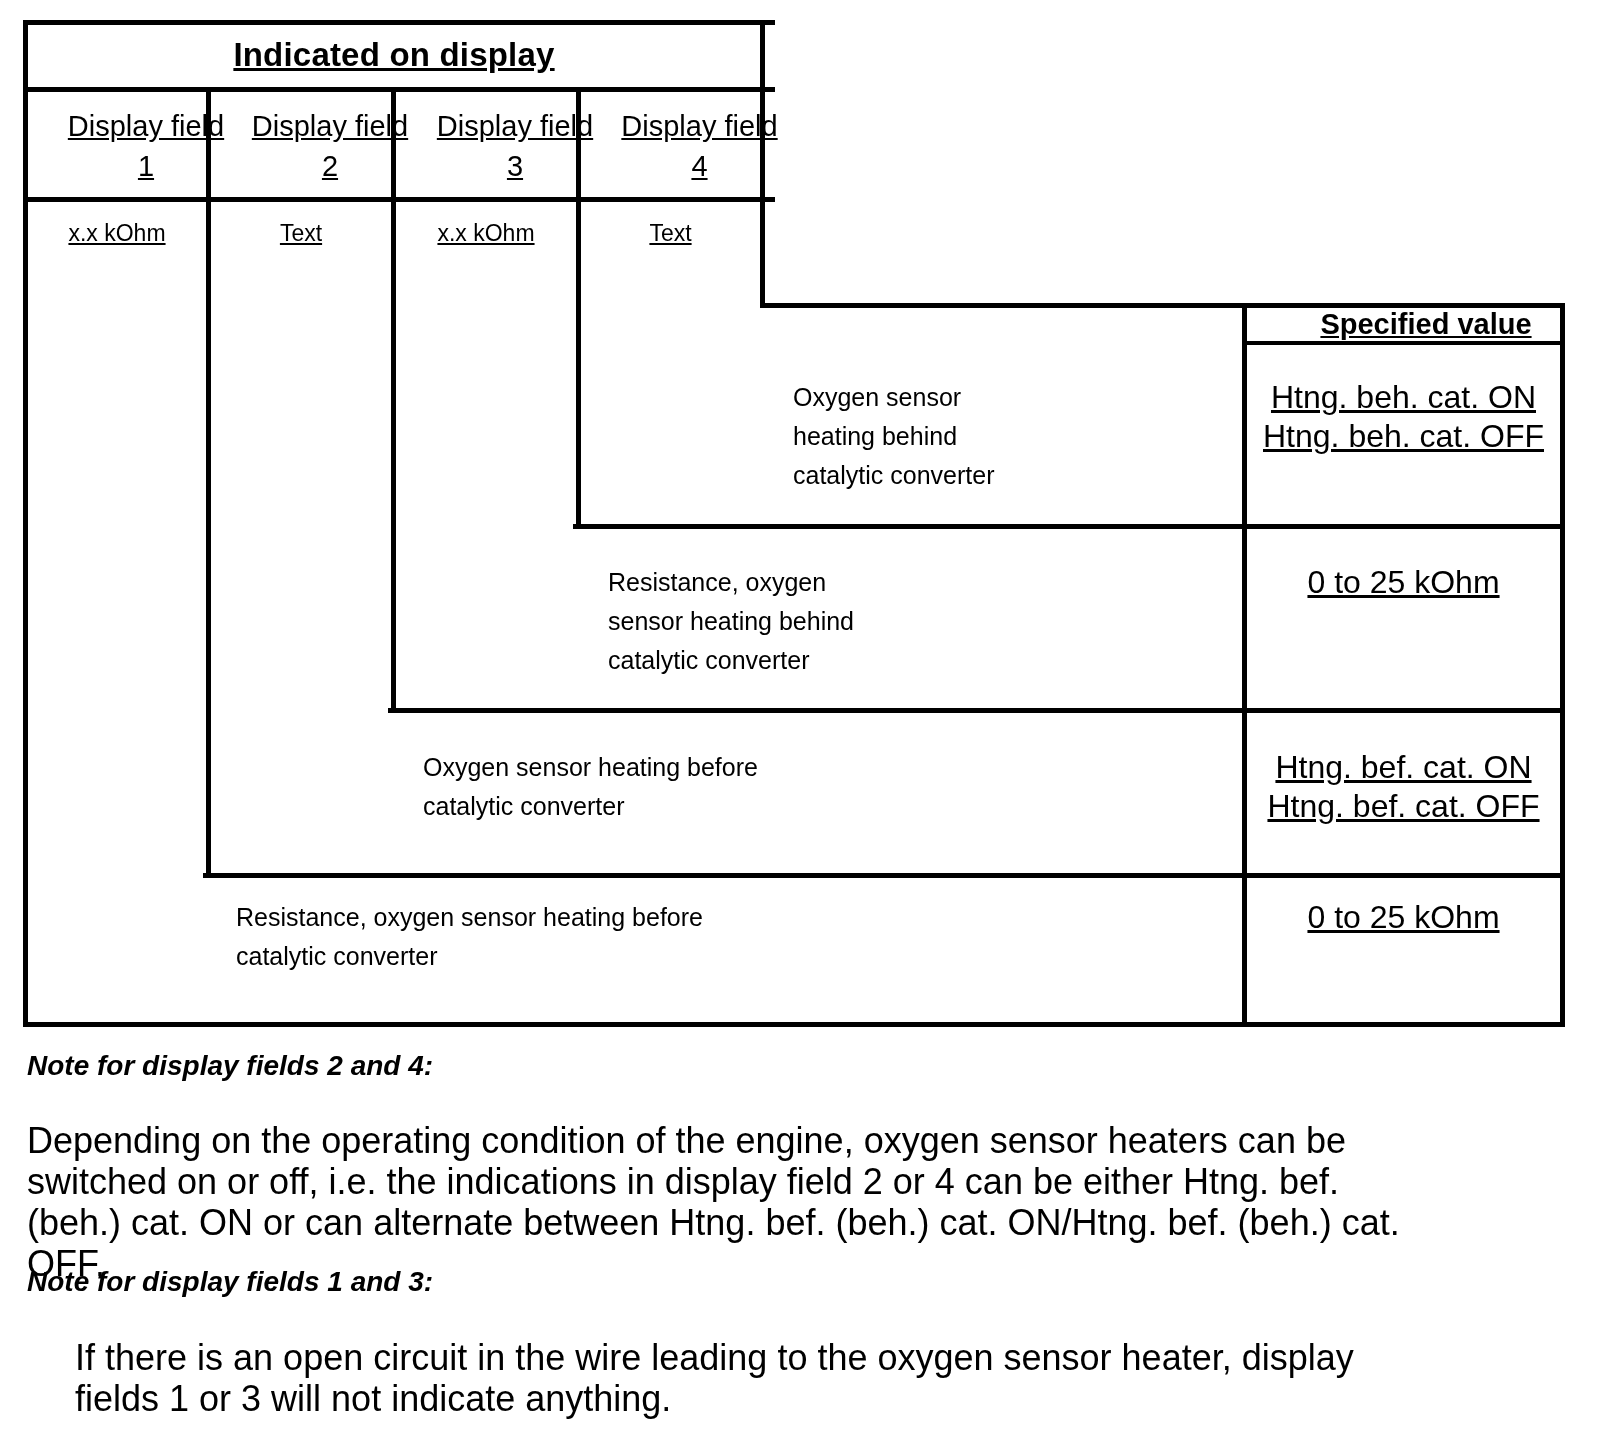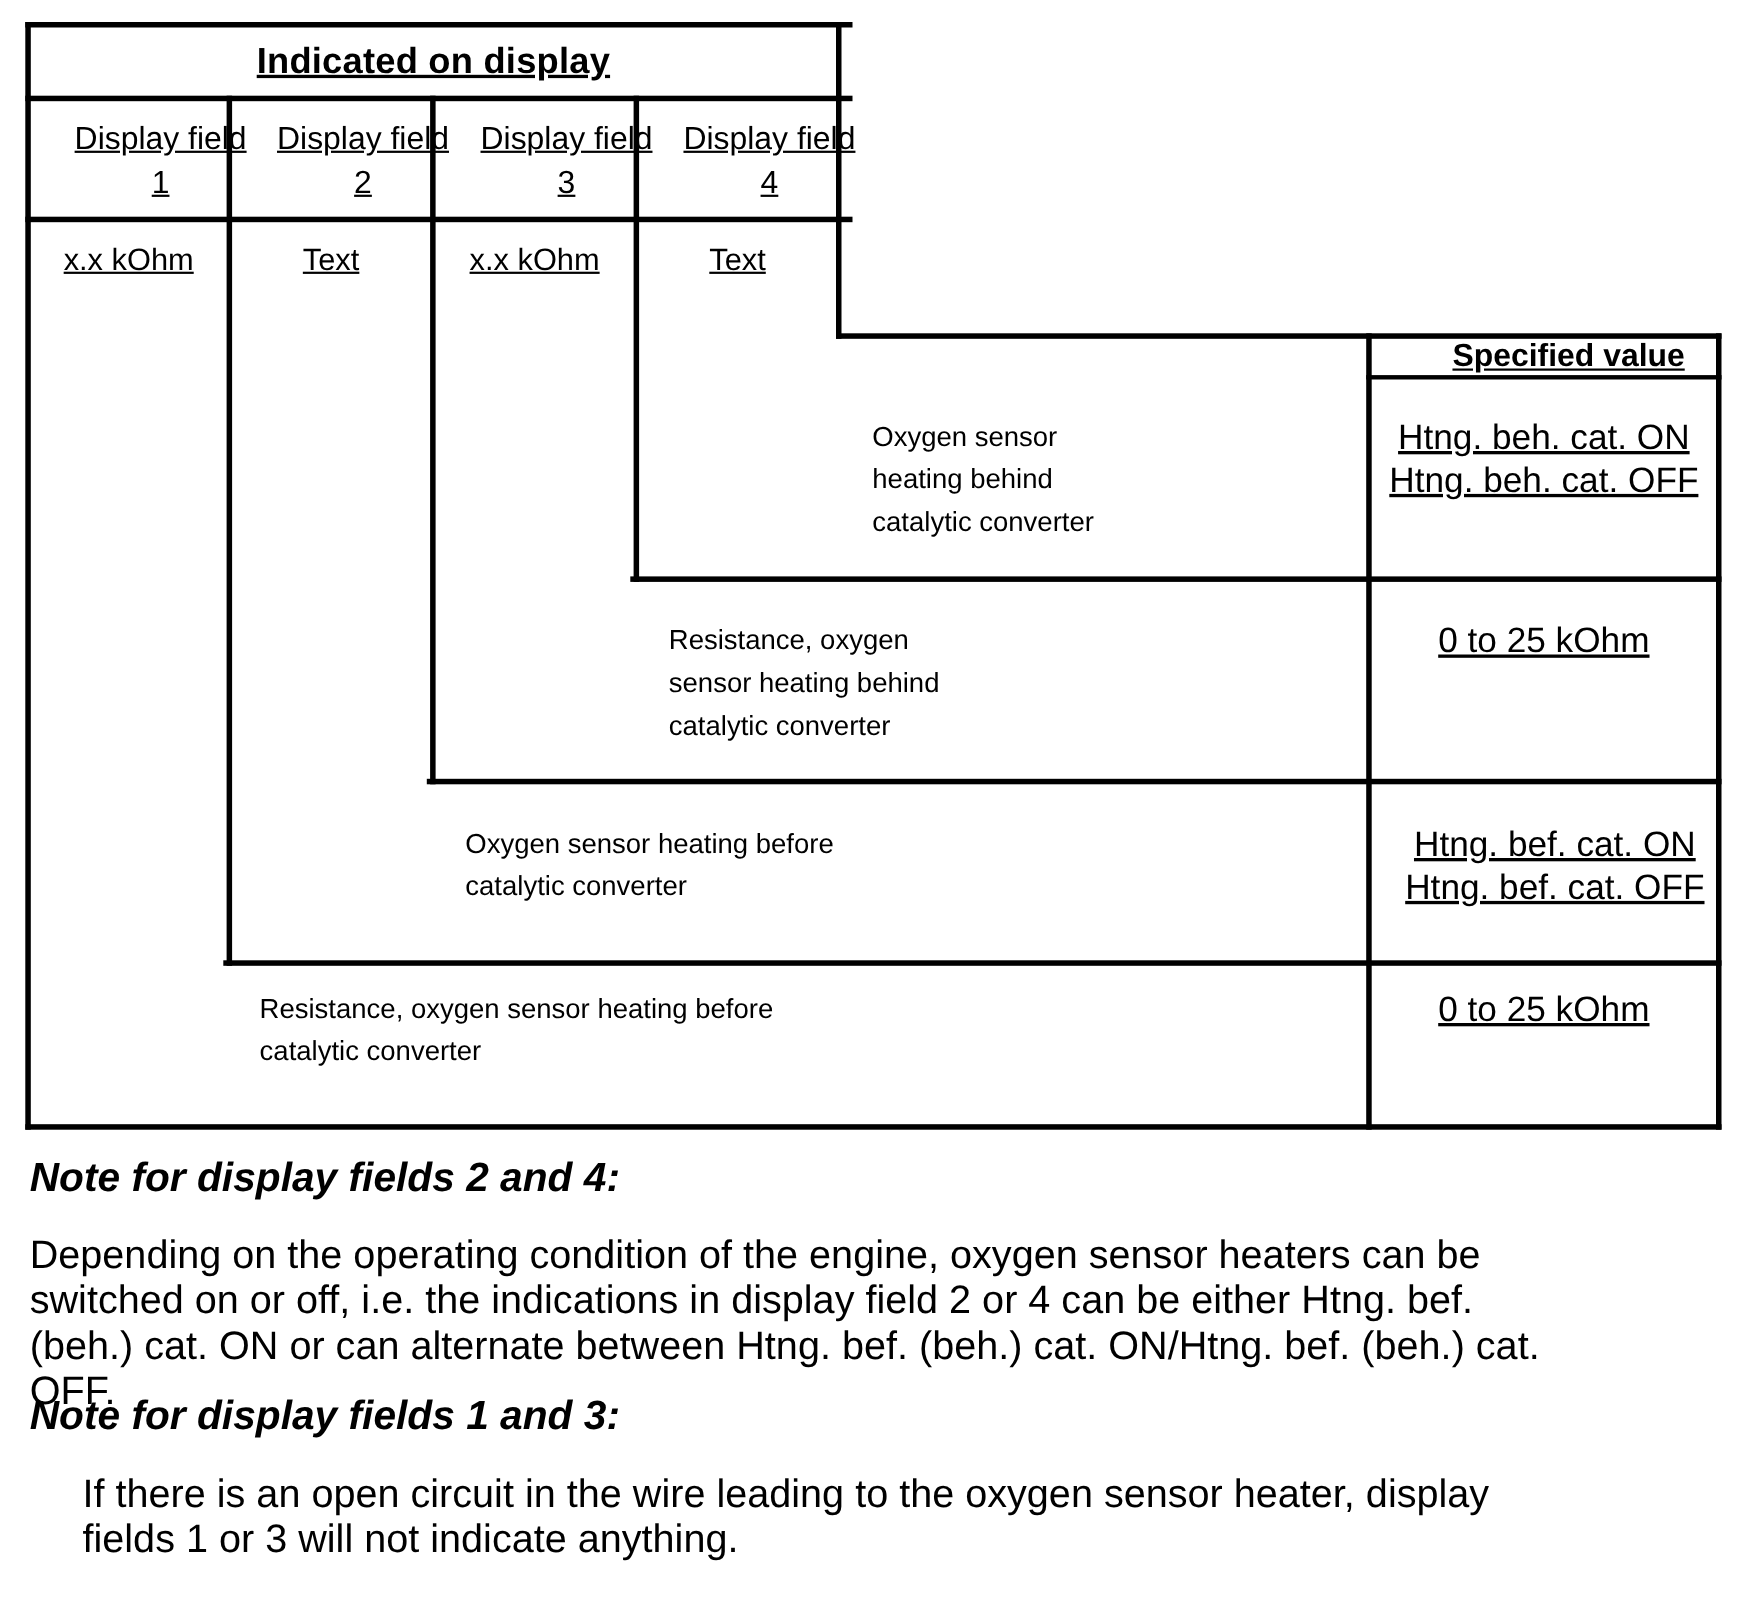--- a/index.html
+++ b/index.html
@@ -16,29 +16,29 @@
   .ln { position: absolute; background: #000; }
 
   
   .cell { position: absolute; }
   .ctr { text-align: center; text-decoration: underline; }
   .lft { text-align: left; }
   .t-title {
     font-size: 33px; font-weight: bold; letter-spacing: .2px;
   }
   .t-head { font-size: 29px; line-height: 40px; margin-left: 29px; }
-  .t-sub  { font-size: 28px; }
+  .t-sub  { font-size: 23px; }
   .t-body { font-size: 25px; line-height: 39px; }
   .t-spec { font-size: 32px; line-height: 39px; }
   .t-spechead { font-size: 29px; font-weight: bold; }
 
   
   .note-head {
     position: absolute;
-    font-size: 37px;
+    font-size: 28px;
     font-weight: bold;
     font-style: italic;
     white-space: nowrap;
   }
   .note-body {
     position: absolute;
     font-size: 36px;
     line-height: 41px;
     width: 1380px;
   }
@@ -98,21 +98,21 @@
   <div class="cell ctr t-spec pre" style="left:1247px; top:378px; width:313px; white-space:pre-line;">Htng. beh. cat. ON
 Htng. beh. cat. OFF</div>
 
   <div class="cell lft t-body pre" style="left:608px; top:563px; width:620px; white-space:pre-line;">Resistance, oxygen
 sensor heating behind
 catalytic converter</div>
   <div class="cell ctr t-spec pre" style="left:1247px; top:563px; width:313px; white-space:pre-line;">0 to 25 kOhm</div>
 
   <div class="cell lft t-body pre" style="left:423px; top:748px; width:800px; white-space:pre-line;">Oxygen sensor heating before
 catalytic converter</div>
-  <div class="cell ctr t-spec pre" style="left:1247px; top:748px; width:313px; white-space:pre-line;margin-left:10px;">Htng. bef. cat. ON
+  <div class="cell ctr t-spec pre" style="left:1247px; top:748px; width:313px; white-space:pre-line;">Htng. bef. cat. ON
 Htng. bef. cat. OFF</div>
 
   <div class="cell lft t-body pre" style="left:236px; top:898px; width:990px; white-space:pre-line;">Resistance, oxygen sensor heating before
 catalytic converter</div>
   <div class="cell ctr t-spec pre" style="left:1247px; top:898px; width:313px; white-space:pre-line;">0 to 25 kOhm</div>
 
   <div class="note-head" style="left:27px; top:1050px;">Note for display fields 2 and 4:</div>
   <div class="note-body" style="left:27px; top:1120px;">Depending on the operating condition of the engine, oxygen sensor heaters can be switched on or off, i.e. the indications in display field 2 or 4 can be either Htng. bef. (beh.) cat. ON or can alternate between Htng. bef. (beh.) cat. ON/Htng. bef. (beh.) cat. OFF.</div>
 
   <div class="note-head" style="left:27px; top:1266px;">Note for display fields 1 and 3:</div>

